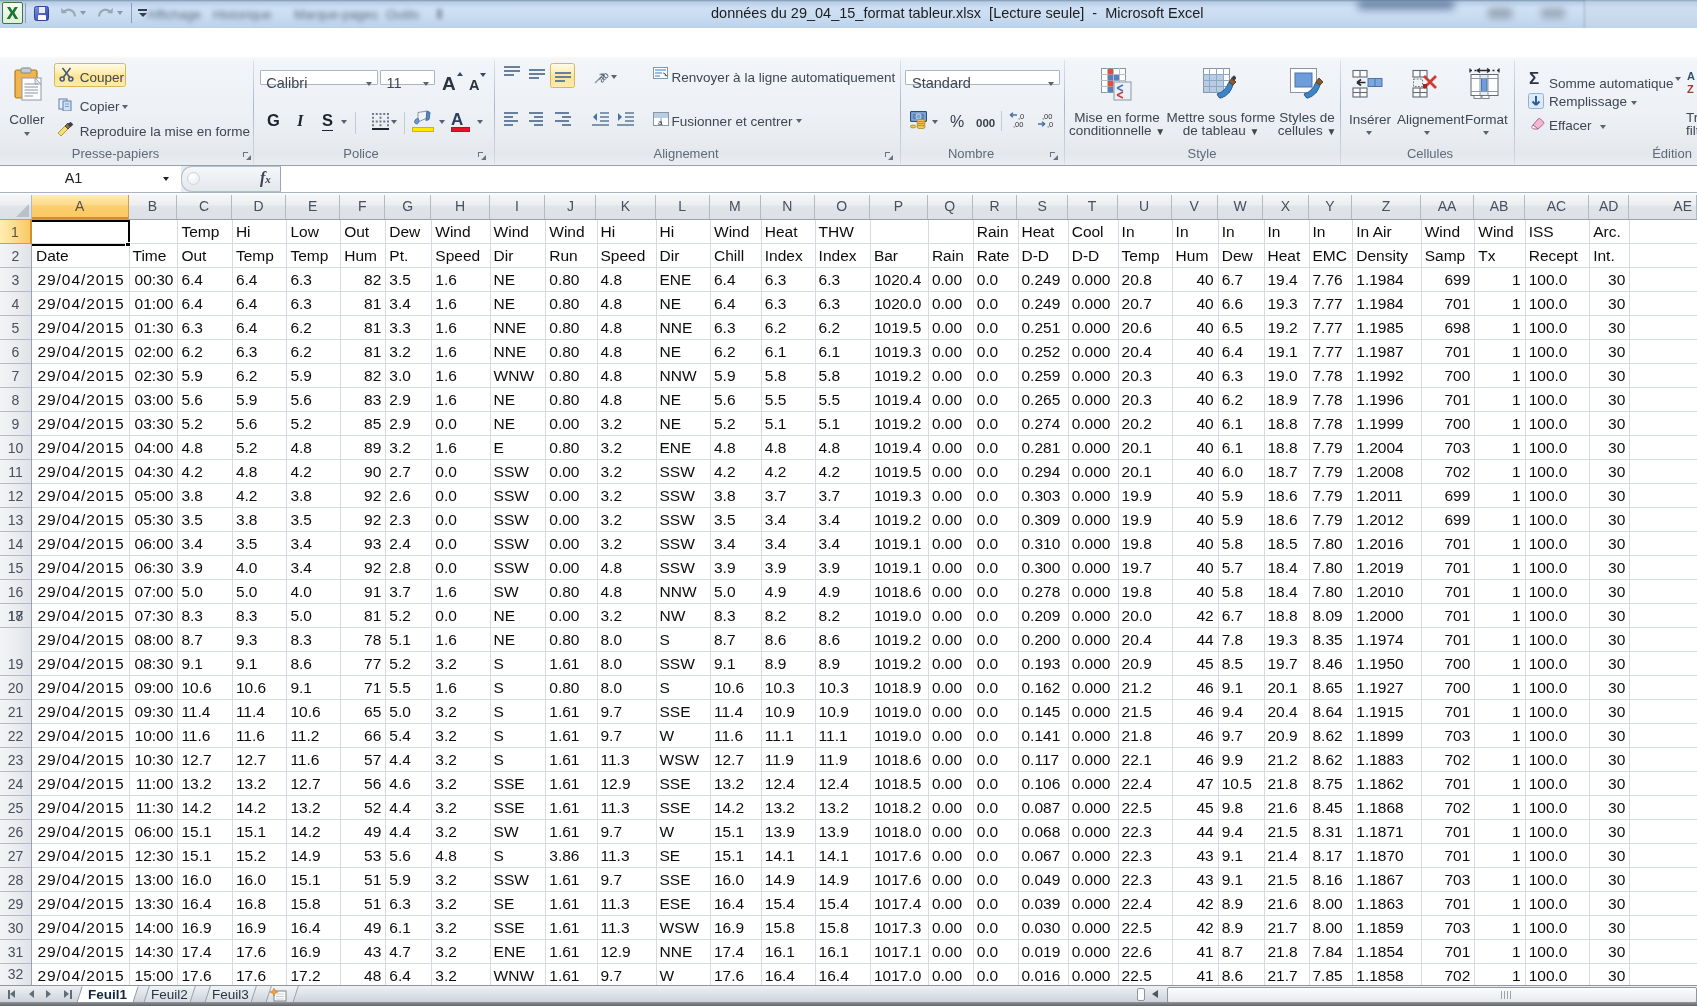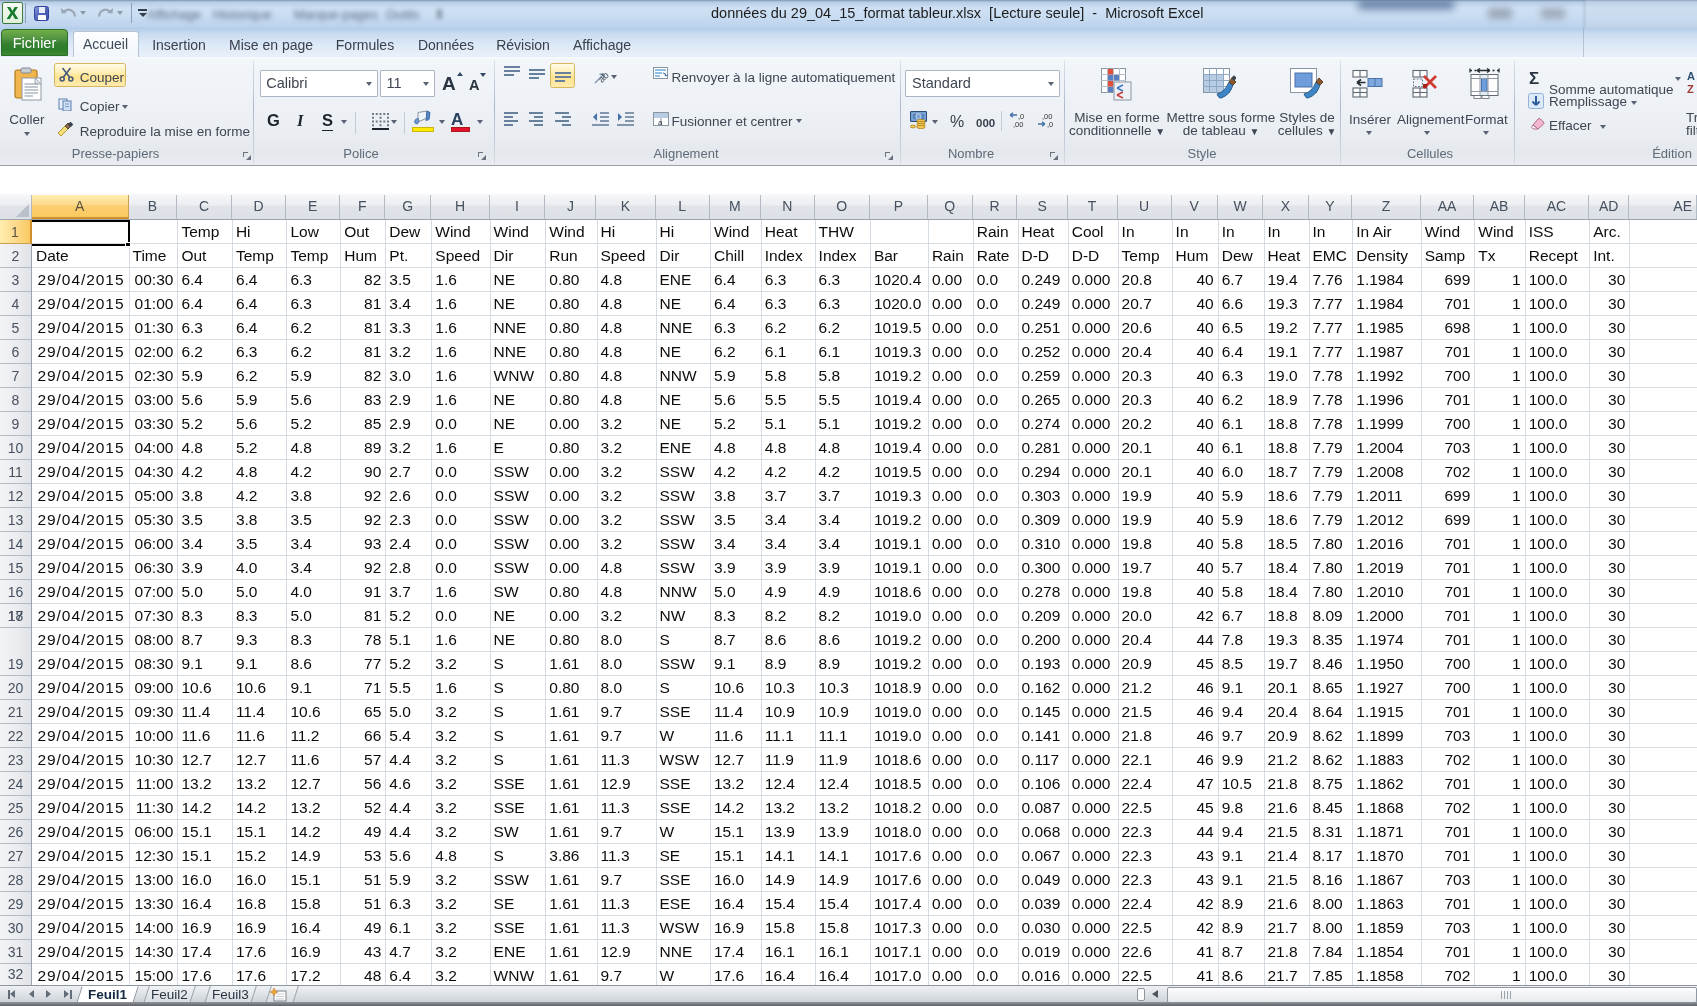--- a/index.html
+++ b/index.html
@@ -28,21 +28,21 @@
  border-top:1px solid #f8fbfe;overflow:hidden;border-bottom:1.5px solid #98a0a8}
 .gsep {position:absolute;top:2px;width:1px;height:104px;background:linear-gradient(180deg,rgba(160,175,195,.25),rgba(150,165,188,.75) 45%,rgba(160,175,195,.25))}
 .glab {position:absolute;top:89px;height:13px;line-height:13px;font-size:13px;color:#5f6a78;text-align:center}
 .dlg {position:absolute;top:93.5px;width:8px;height:8px}
 .dlg i {left:0;top:0;width:5px;height:5px;border-left:1.2px solid #68727f;border-top:1.2px solid #68727f}
 .dlg u {right:0;bottom:0;width:0;height:0;border-top:5px solid transparent;border-left:5px solid transparent;border-bottom:5px solid #68727f;transform:rotate(0deg)}
 .btxt {position:absolute;font-size:13.5px;color:#3e4653;white-space:nowrap}
 .bt2 {position:absolute;font-size:13.5px;color:#3e4653;text-align:center;line-height:12.8px}
 .dd {position:absolute;width:0;height:0;border-left:3.5px solid transparent;border-right:3.5px solid transparent;border-top:4px solid #596273}
 .hov {position:absolute;background:linear-gradient(180deg,#fffbe6,#ffeeb2 40%,#ffe38f 55%,#ffebae);border:1px solid #d8b65e;border-radius:2.5px}
-.combo {position:absolute;height:27px;background:#fff;border:1px solid #abb5c4;border-radius:1px}
+.combo {position:absolute;height:15px;background:#fff;border:1px solid #abb5c4;border-radius:1px}
 .alnico {position:absolute;width:20px;height:20px}
 .alnico i {left:1px;width:16px;height:2px;background:#67809c}
 #fbar {position:absolute;left:0;top:165.5px;width:1697px;height:27px;background:#e8ecf1;border-bottom:1px solid #a9b3bf}
 #nbox {position:absolute;left:0;top:0;width:181px;height:26px;background:#fff}
 #nbox i {position:static;display:block;text-align:center;width:147px;line-height:25px;font-size:14.5px;color:#222}
 #fbar .dd {border-top-color:#222}
 #fxp {position:absolute;left:181px;top:0;width:99.5px;height:26px;background:linear-gradient(180deg,#f5f7f9,#e3e8ed);border:1px solid #b6bfc9;border-radius:11px 0 0 11px;border-right:1px solid #9aa5b1}
 #fxc {position:absolute;left:5px;top:5px;width:13px;height:13px;border-radius:50%;background:radial-gradient(circle at 35% 30%,#fff,#e6ebef);border:1px solid #cdd4da}
 #fx {position:absolute;left:78px;top:2px;font-family:"Liberation Serif",serif;font-style:italic;font-weight:bold;font-size:16px;color:#3a4350}
 #farea {position:absolute;left:280.5px;top:0;width:1416.5px;height:26px;background:#fff}
@@ -131,31 +131,20 @@
     <span class="blurb" style="left:294px">Marque-pages</span>
     <span class="blurb" style="left:386px">Outils</span>
     <b style="left:437px;top:9px;width:5px;height:10px;background:#8a99ad;filter:blur(2px)"></b>
     <span class="cap">données du 29_04_15_format tableur.xlsx&nbsp; [Lecture seule]&nbsp; -&nbsp; Microsoft Excel</span>
     <b style="left:1358px;top:0;width:96px;height:9px;background:#4c6890;opacity:.85;filter:blur(4.5px)"></b>
     <b style="left:1488px;top:8px;width:24px;height:11px;background:#9aa7b8;filter:blur(3.5px);border-radius:2px"></b>
     <b style="left:1541px;top:8px;width:24px;height:11px;background:#9fabbc;filter:blur(3.5px);border-radius:2px"></b>
     <b style="left:1583.5px;top:0;width:1.5px;height:28px;background:rgba(110,125,150,.5);filter:blur(1px)"></b>
     <b style="left:1585px;top:0;width:112px;height:28px;background:rgba(205,215,228,.25)"></b>
   </div>
-  <div id="tabrow">
-    <div id="ftab">Fichier</div>
-    <div id="atab">Accueil</div>
-    <b class="rtab" style="left:143px;width:72px">Insertion</b>
-    <b class="rtab" style="left:225px;width:92px">Mise en page</b>
-    <b class="rtab" style="left:330px;width:70px">Formules</b>
-    <b class="rtab" style="left:413px;width:66px">Données</b>
-    <b class="rtab" style="left:492px;width:62px">Révision</b>
-    <b class="rtab" style="left:567px;width:70px">Affichage</b>
-    <b style="left:1583px;top:0;width:1px;height:29px;background:rgba(110,125,145,.35)"></b>
-  </div>
   <div id="ribbon">
 
 <b class="gsep" style="left:253px"></b>
 <b class="gsep" style="left:493.6px"></b>
 <b class="gsep" style="left:899.8px"></b>
 <b class="gsep" style="left:1064px"></b>
 <b class="gsep" style="left:1339.9px"></b>
 <b class="gsep" style="left:1514.4px"></b>
 
 <svg style="position:absolute;left:14px;top:9px" width="30" height="34" viewBox="0 0 30 34">
@@ -469,41 +458,52 @@
           <line x1="20" y1="6.5" x2="20" y2="27.5"></line>
         </g>
  <rect x="6" y="27.5" width="7" height="3" fill="#fdfdfd" stroke="#5f6873" stroke-width="0.8"></rect>
  <rect x="14" y="27.5" width="7" height="3" fill="#fdfdfd" stroke="#5f6873" stroke-width="0.8"></rect>
 </svg>
 <b class="btxt" style="left:1465px;top:54px">Format</b>
 <b class="dd" style="left:1483px;top:73px"></b>
 <b class="glab" style="left:1368px;width:124px">Cellules</b>
 
 <b style="left:1529px;top:11px;font-size:17px;font-weight:bold;color:#2b3442">Σ</b>
-<b class="btxt" style="left:1548.9px;top:24px">Somme automatique</b>
+<b class="btxt" style="left:1548.9px;top:18px">Somme automatique</b>
 <b class="dd" style="left:1675px;top:19px"></b>
 <svg style="position:absolute;left:1528px;top:35px" width="16" height="16" viewBox="0 0 16 16">
  <rect x="0.5" y="0.5" width="15" height="15" rx="2" fill="#dce9f8" stroke="#93b1d4"></rect>
  <path d="M8 3 L8 11 M8 12 l-3.5-3.5 M8 12 l3.5-3.5" stroke="#2d5d9e" stroke-width="2" fill="none"></path>
 </svg>
 <b class="btxt" style="left:1548.9px;top:36px">Remplissage</b>
 <b class="dd" style="left:1631px;top:43px"></b>
 <svg style="position:absolute;left:1528px;top:59px" width="17" height="14" viewBox="0 0 17 14">
  <path d="M5 8 L10 2 q1-1 2.5 0 l3 3 q1 1.5-0.5 2.5 L10 12 z" fill="#f2b8d2" stroke="#b06a8c"></path>
  <path d="M5 8 L10 12 L6 12 q-4-1-1-4 z" fill="#fff" stroke="#b06a8c"></path>
 </svg>
 <b class="btxt" style="left:1548.9px;top:60px">Effacer</b>
 <b class="dd" style="left:1600px;top:67px"></b>
 <svg style="position:absolute;left:1687px;top:12px" width="11" height="26" viewBox="0 0 11 26">
  <text x="0" y="10" font-size="11" font-weight="bold" fill="#2c5274">A</text>
  <text x="0" y="23" font-size="11" font-weight="bold" fill="#a03c36">Z</text>
 </svg>
 <b class="bt2" style="left:1686px;top:54px;width:60px;text-align:left;overflow:hidden">Trier et<br>filtrer </b>
 <b class="glab" style="left:1610px;width:124px">Édition</b>
 
+  </div>
+  <div id="fbar">
+    <div id="nbox">
+        <i>A1</i>
+      </div>
+    <b class="dd" style="left:163px;top:11px"></b>
+    <div id="fxp">
+        <div id="fxc"></div>
+        <span id="fx">f<span style="font-size:11px">x</span></span>
+      </div>
+    <div id="farea"></div>
   </div>
   <div id="chdr">
       <div class="chs" style="left:32.0px;width:96.5px">A</div>
       <div class="ch" style="left:128.5px;width:48.9px">B</div>
       <div class="ch" style="left:177.4px;width:54.5px">C</div>
       <div class="ch" style="left:231.9px;width:54.5px">D</div>
       <div class="ch" style="left:286.4px;width:53.8px">E</div>
       <div class="ch" style="left:340.2px;width:45.1px">F</div>
       <div class="ch" style="left:385.3px;width:46.0px">G</div>
       <div class="ch" style="left:431.3px;width:58.3px">H</div>

